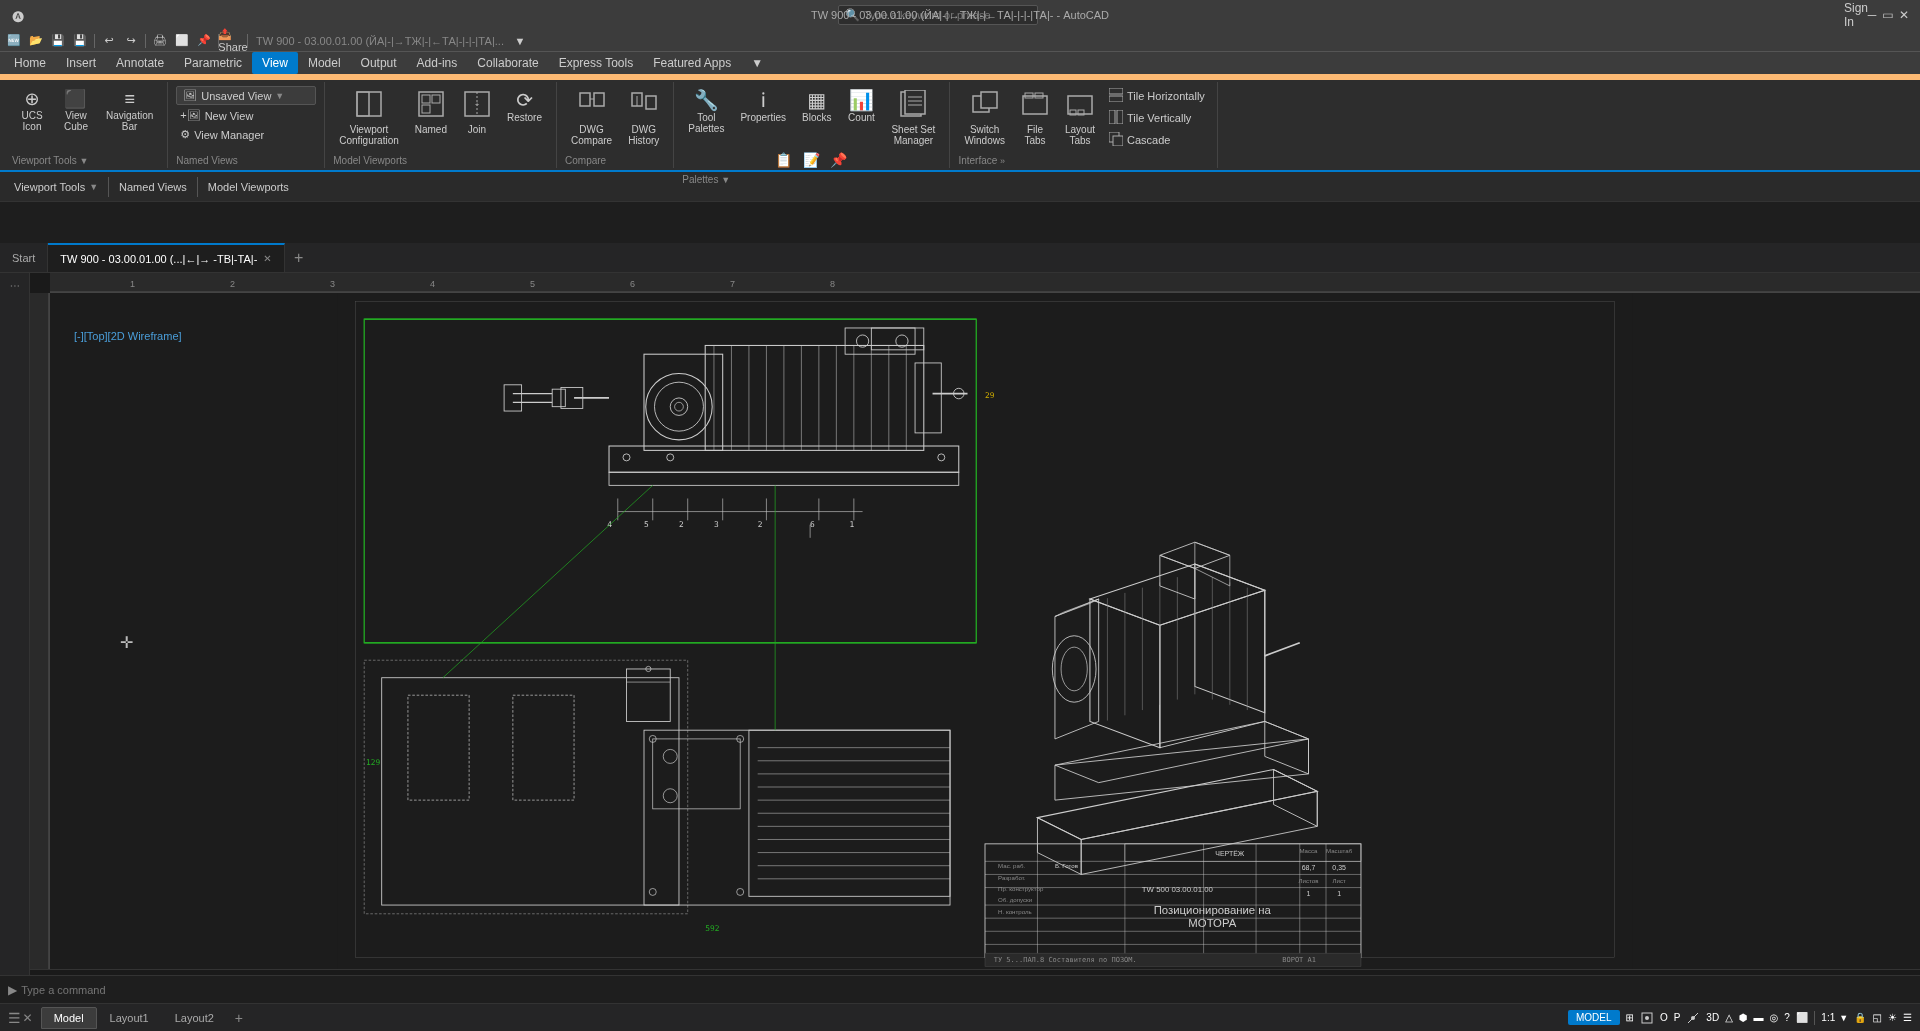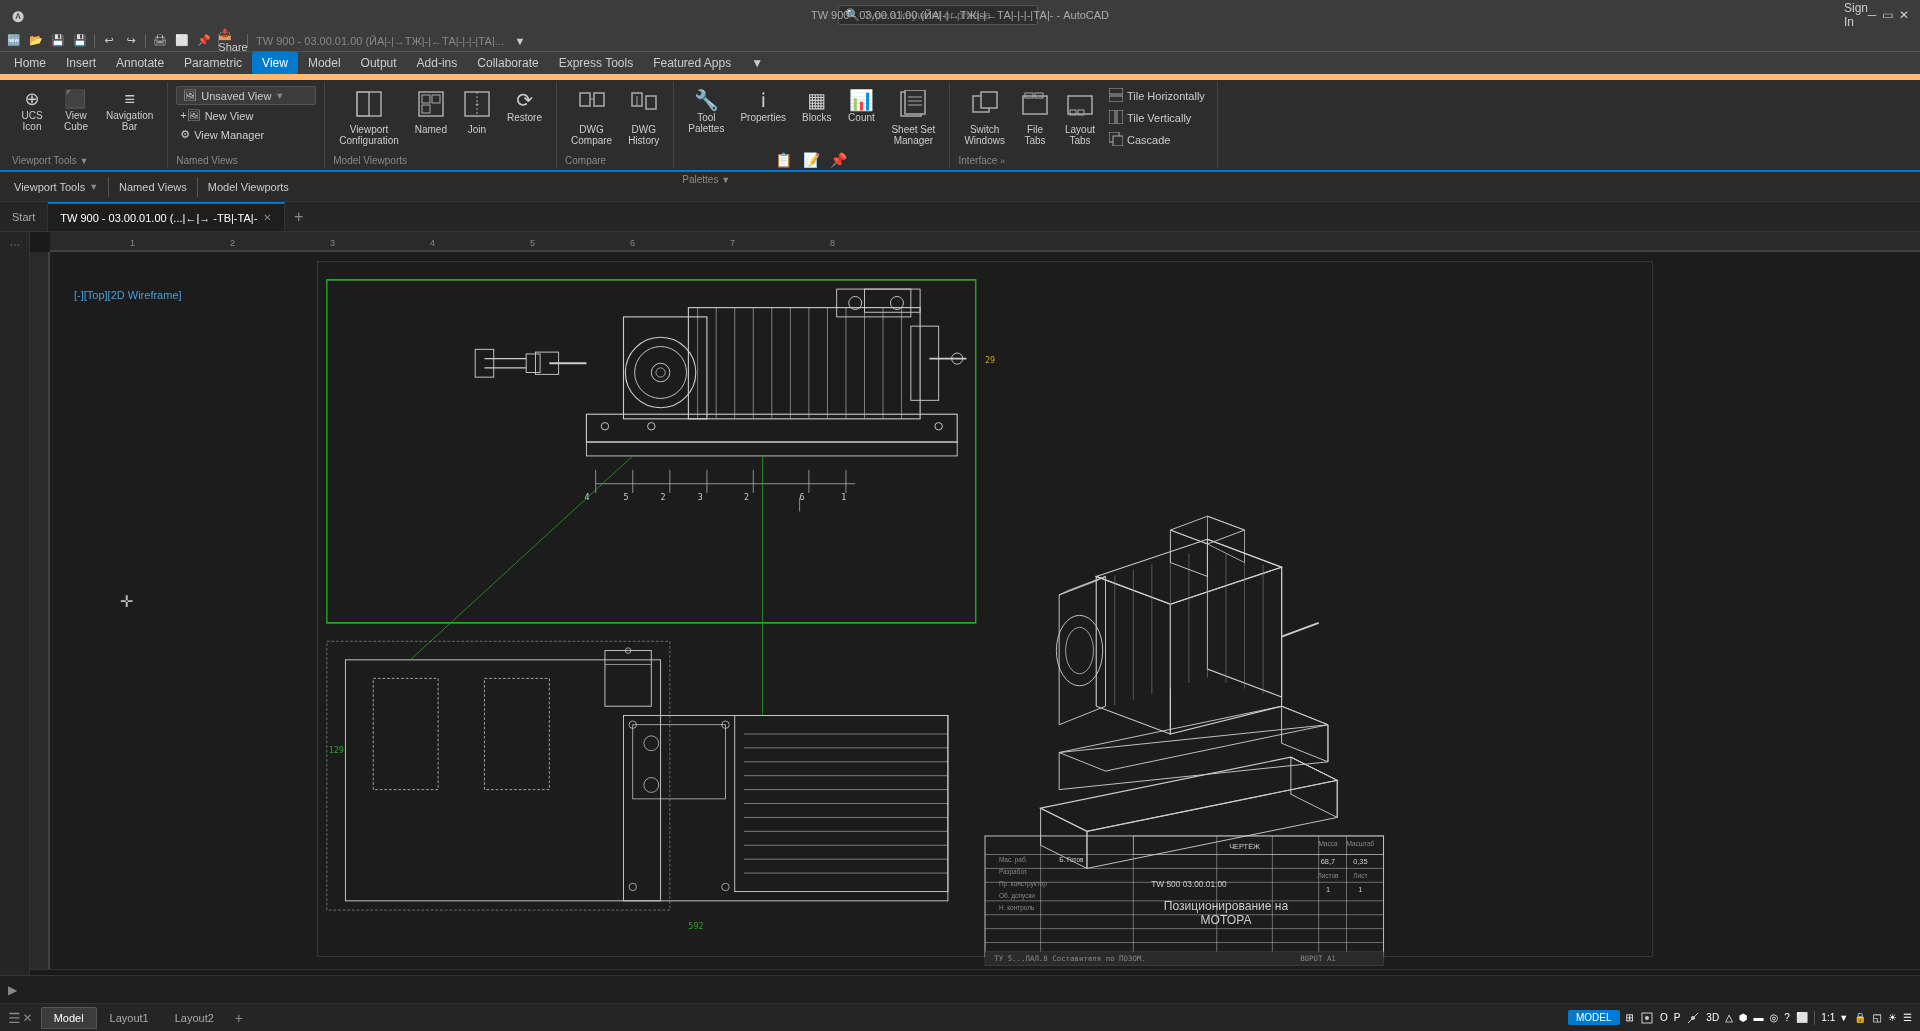--- a/index.html
+++ b/index.html
@@ -224,20 +224,21 @@
 
     
     .tab-bar {
       background: #252526;
       height: 30px;
       display: flex;
       align-items: flex-end;
       padding: 0;
       flex-shrink: 0;
       border-bottom: 1px solid #333;
+      margin-top: 41px;
     }
     .tab {
       display: flex;
       align-items: center;
       gap: 6px;
       padding: 0 12px;
       height: 100%;
       cursor: pointer;
       font-size: 11px;
       color: #aaa;
@@ -977,20 +978,21 @@
     </div>
 
     <div style="position:absolute;bottom:0;left:0;right:0;height:6px;background:#1a1a1a;border-top:1px solid #333;cursor:row-resize;"></div>
   </div>
 
 </div>
 
 <div class="panels-bottom">
   <div class="command-line">
     <span style="color:#888;">▶</span>
+    <input type="text" class="command-input" placeholder="Type a command" style="">
   </div>
 
   <div class="layout-bar">
     <div style="display:flex;align-items:center;gap:2px;margin-right:8px;">
       <span style="cursor:pointer;color:#888;font-size:14px;">☰</span>
       <span style="cursor:pointer;color:#888;font-size:12px;">✕</span>
     </div>
     <div class="layout-tab active">Model</div>
     <div class="layout-tab">Layout1</div>
     <div class="layout-tab">Layout2</div>

